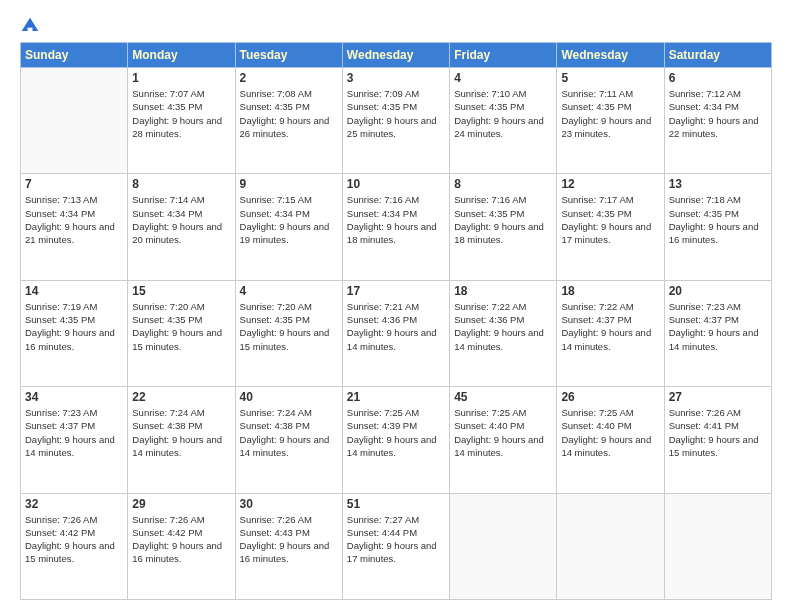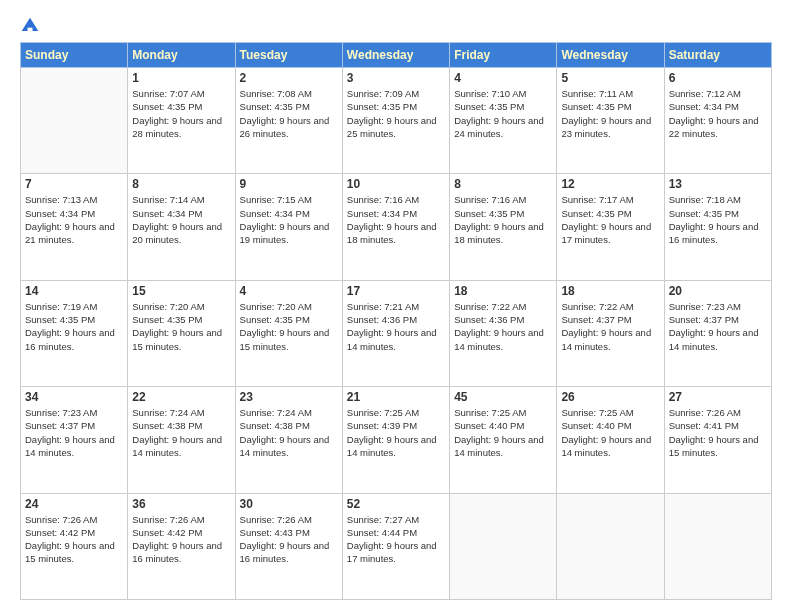--- a/index.html
+++ b/index.html
@@ -223,21 +223,21 @@
         <tr>
           <td>
             <span class="day-num">34</span>
             <div class="day-info">Sunrise: 7:23 AM<br>Sunset: 4:37 PM<br>Daylight: 9 hours and 14 minutes.</div>
           </td>
           <td>
             <span class="day-num">22</span>
             <div class="day-info">Sunrise: 7:24 AM<br>Sunset: 4:38 PM<br>Daylight: 9 hours and 14 minutes.</div>
           </td>
           <td>
-            <span class="day-num">23</span>
+            <span class="day-num">40</span>
             <div class="day-info">Sunrise: 7:24 AM<br>Sunset: 4:38 PM<br>Daylight: 9 hours and 14 minutes.</div>
           </td>
           <td>
             <span class="day-num">21</span>
             <div class="day-info">Sunrise: 7:25 AM<br>Sunset: 4:39 PM<br>Daylight: 9 hours and 14 minutes.</div>
           </td>
           <td>
             <span class="day-num">45</span>
             <div class="day-info">Sunrise: 7:25 AM<br>Sunset: 4:40 PM<br>Daylight: 9 hours and 14 minutes.</div>
           </td>
@@ -245,33 +245,33 @@
             <span class="day-num">26</span>
             <div class="day-info">Sunrise: 7:25 AM<br>Sunset: 4:40 PM<br>Daylight: 9 hours and 14 minutes.</div>
           </td>
           <td>
             <span class="day-num">27</span>
             <div class="day-info">Sunrise: 7:26 AM<br>Sunset: 4:41 PM<br>Daylight: 9 hours and 15 minutes.</div>
           </td>
         </tr>
         <tr>
           <td>
-            <span class="day-num">24</span>
+            <span class="day-num">32</span>
             <div class="day-info">Sunrise: 7:26 AM<br>Sunset: 4:42 PM<br>Daylight: 9 hours and 15 minutes.</div>
           </td>
           <td>
-            <span class="day-num">36</span>
+            <span class="day-num">29</span>
             <div class="day-info">Sunrise: 7:26 AM<br>Sunset: 4:42 PM<br>Daylight: 9 hours and 16 minutes.</div>
           </td>
           <td>
             <span class="day-num">30</span>
             <div class="day-info">Sunrise: 7:26 AM<br>Sunset: 4:43 PM<br>Daylight: 9 hours and 16 minutes.</div>
           </td>
           <td>
-            <span class="day-num">52</span>
+            <span class="day-num">51</span>
             <div class="day-info">Sunrise: 7:27 AM<br>Sunset: 4:44 PM<br>Daylight: 9 hours and 17 minutes.</div>
           </td>
           <td class="empty"></td>
           <td class="empty"></td>
           <td class="empty"></td>
         </tr>
       </tbody>
   </table>
 </div>
 

